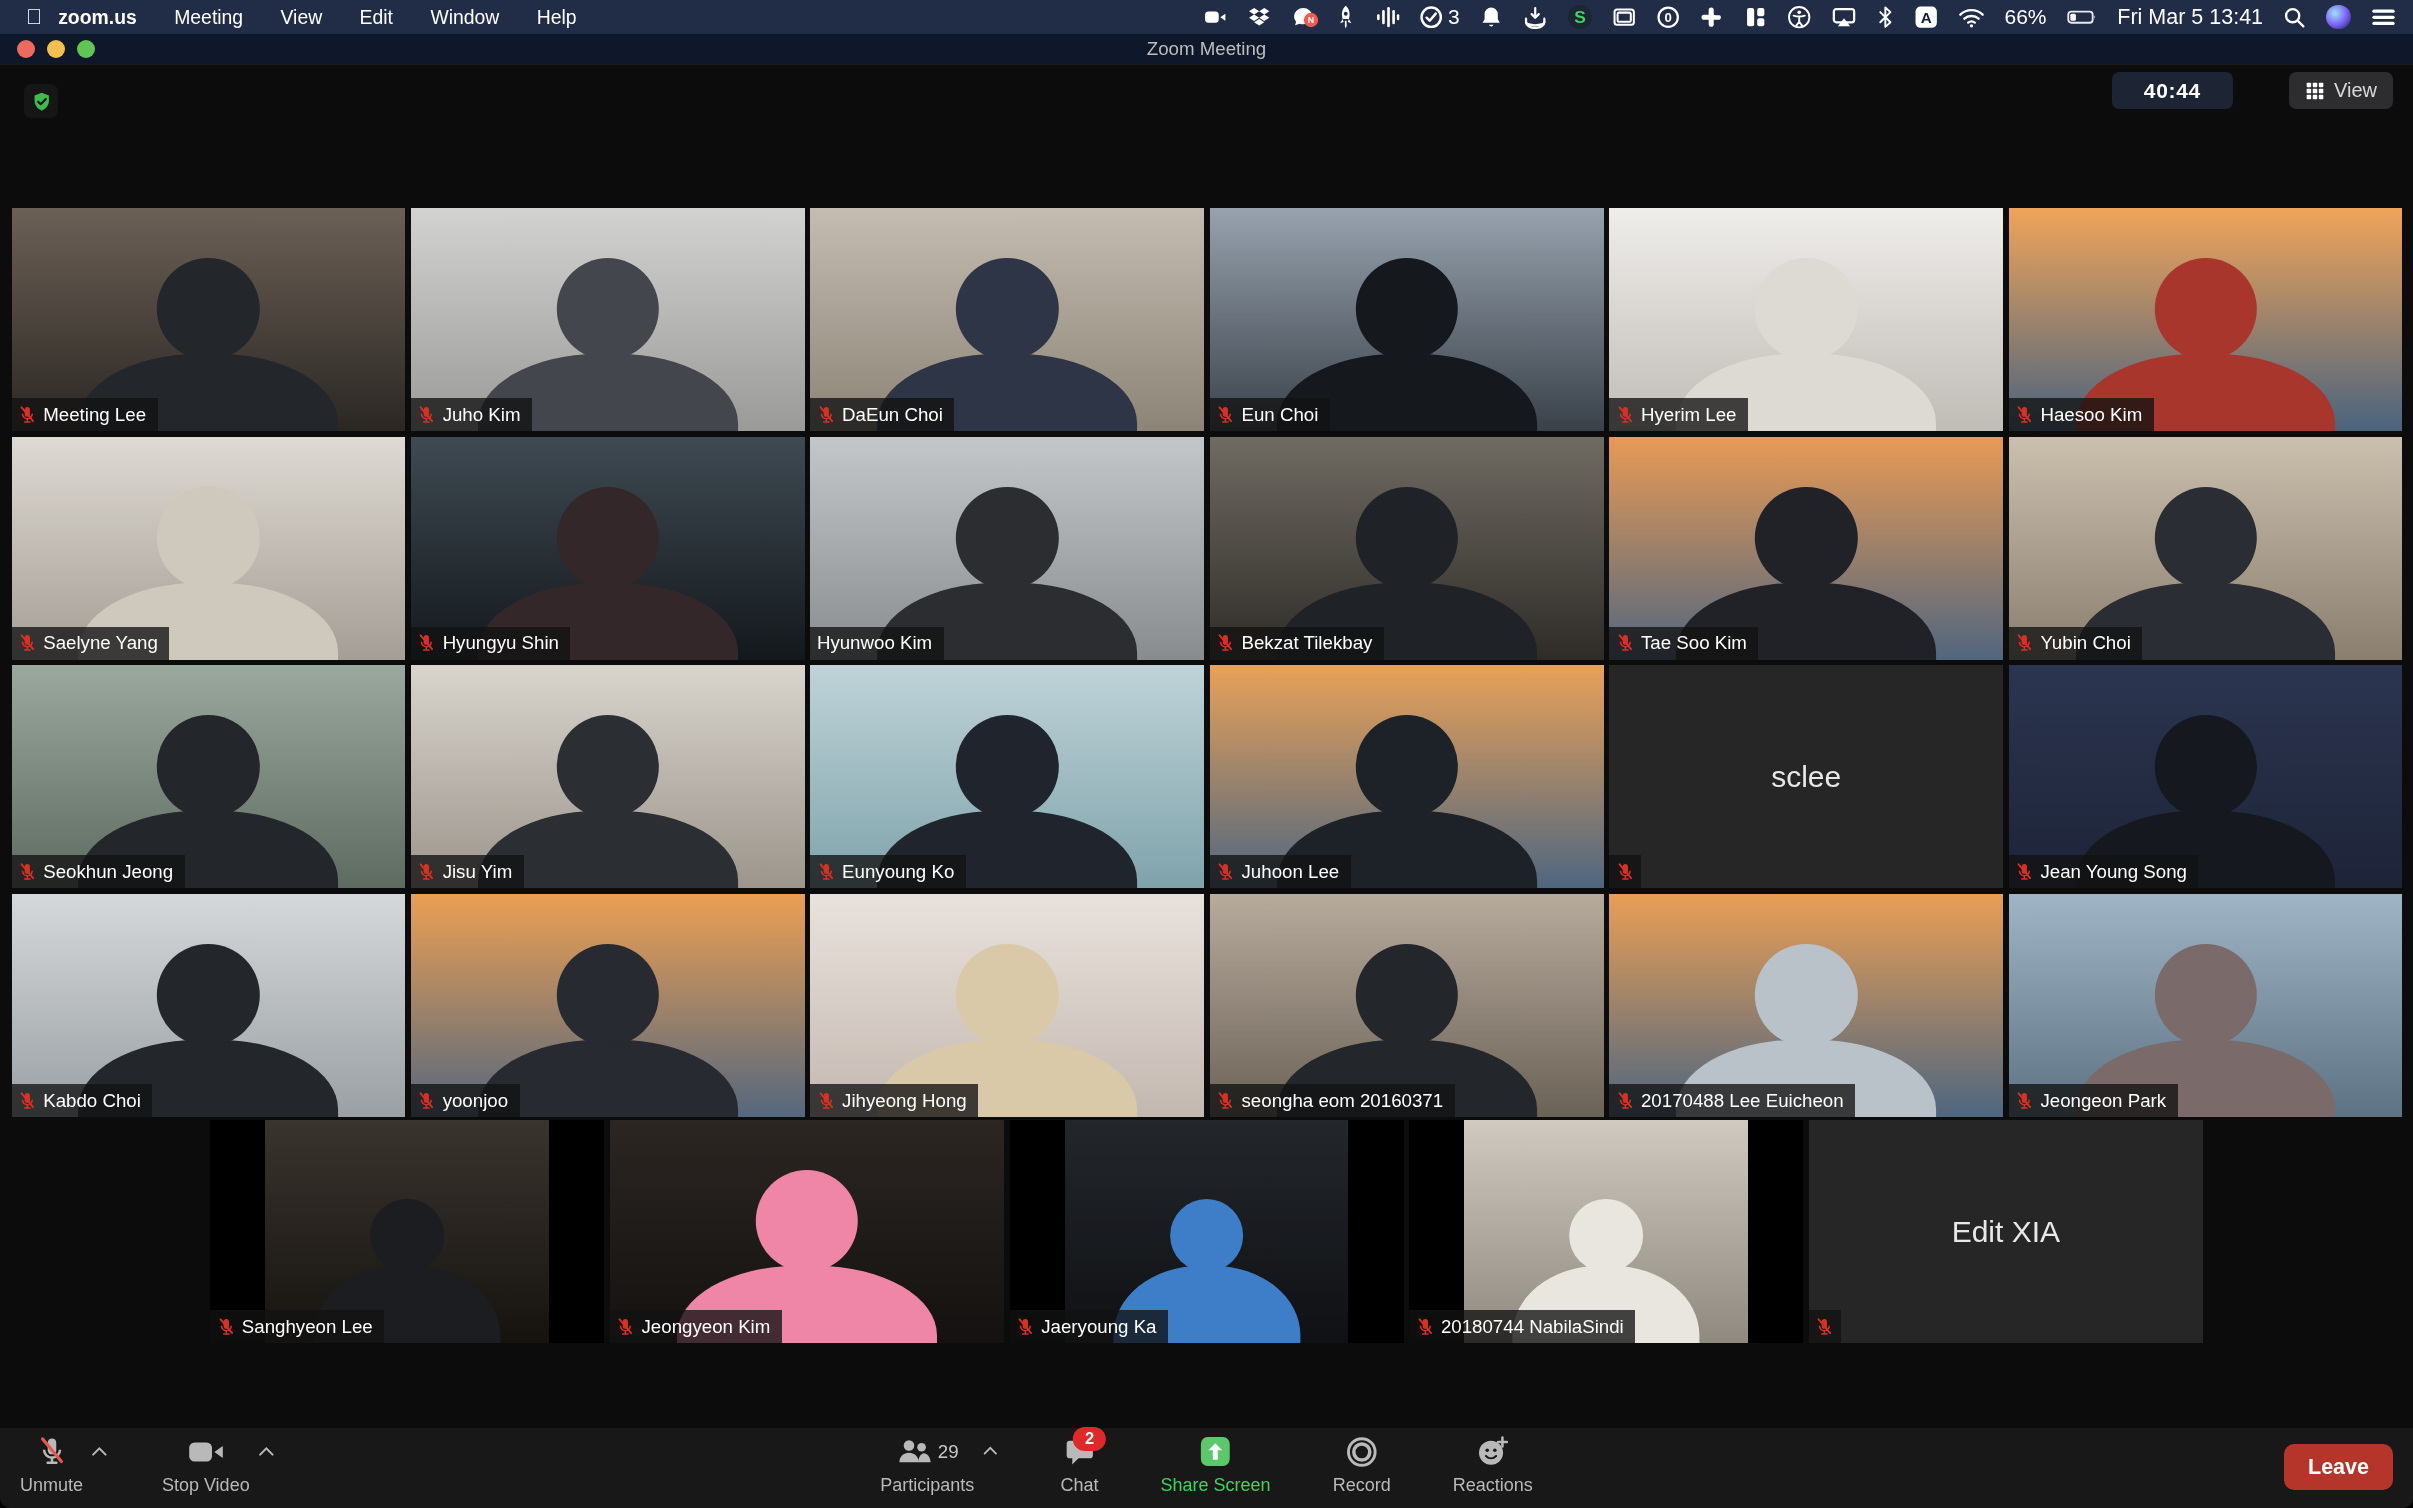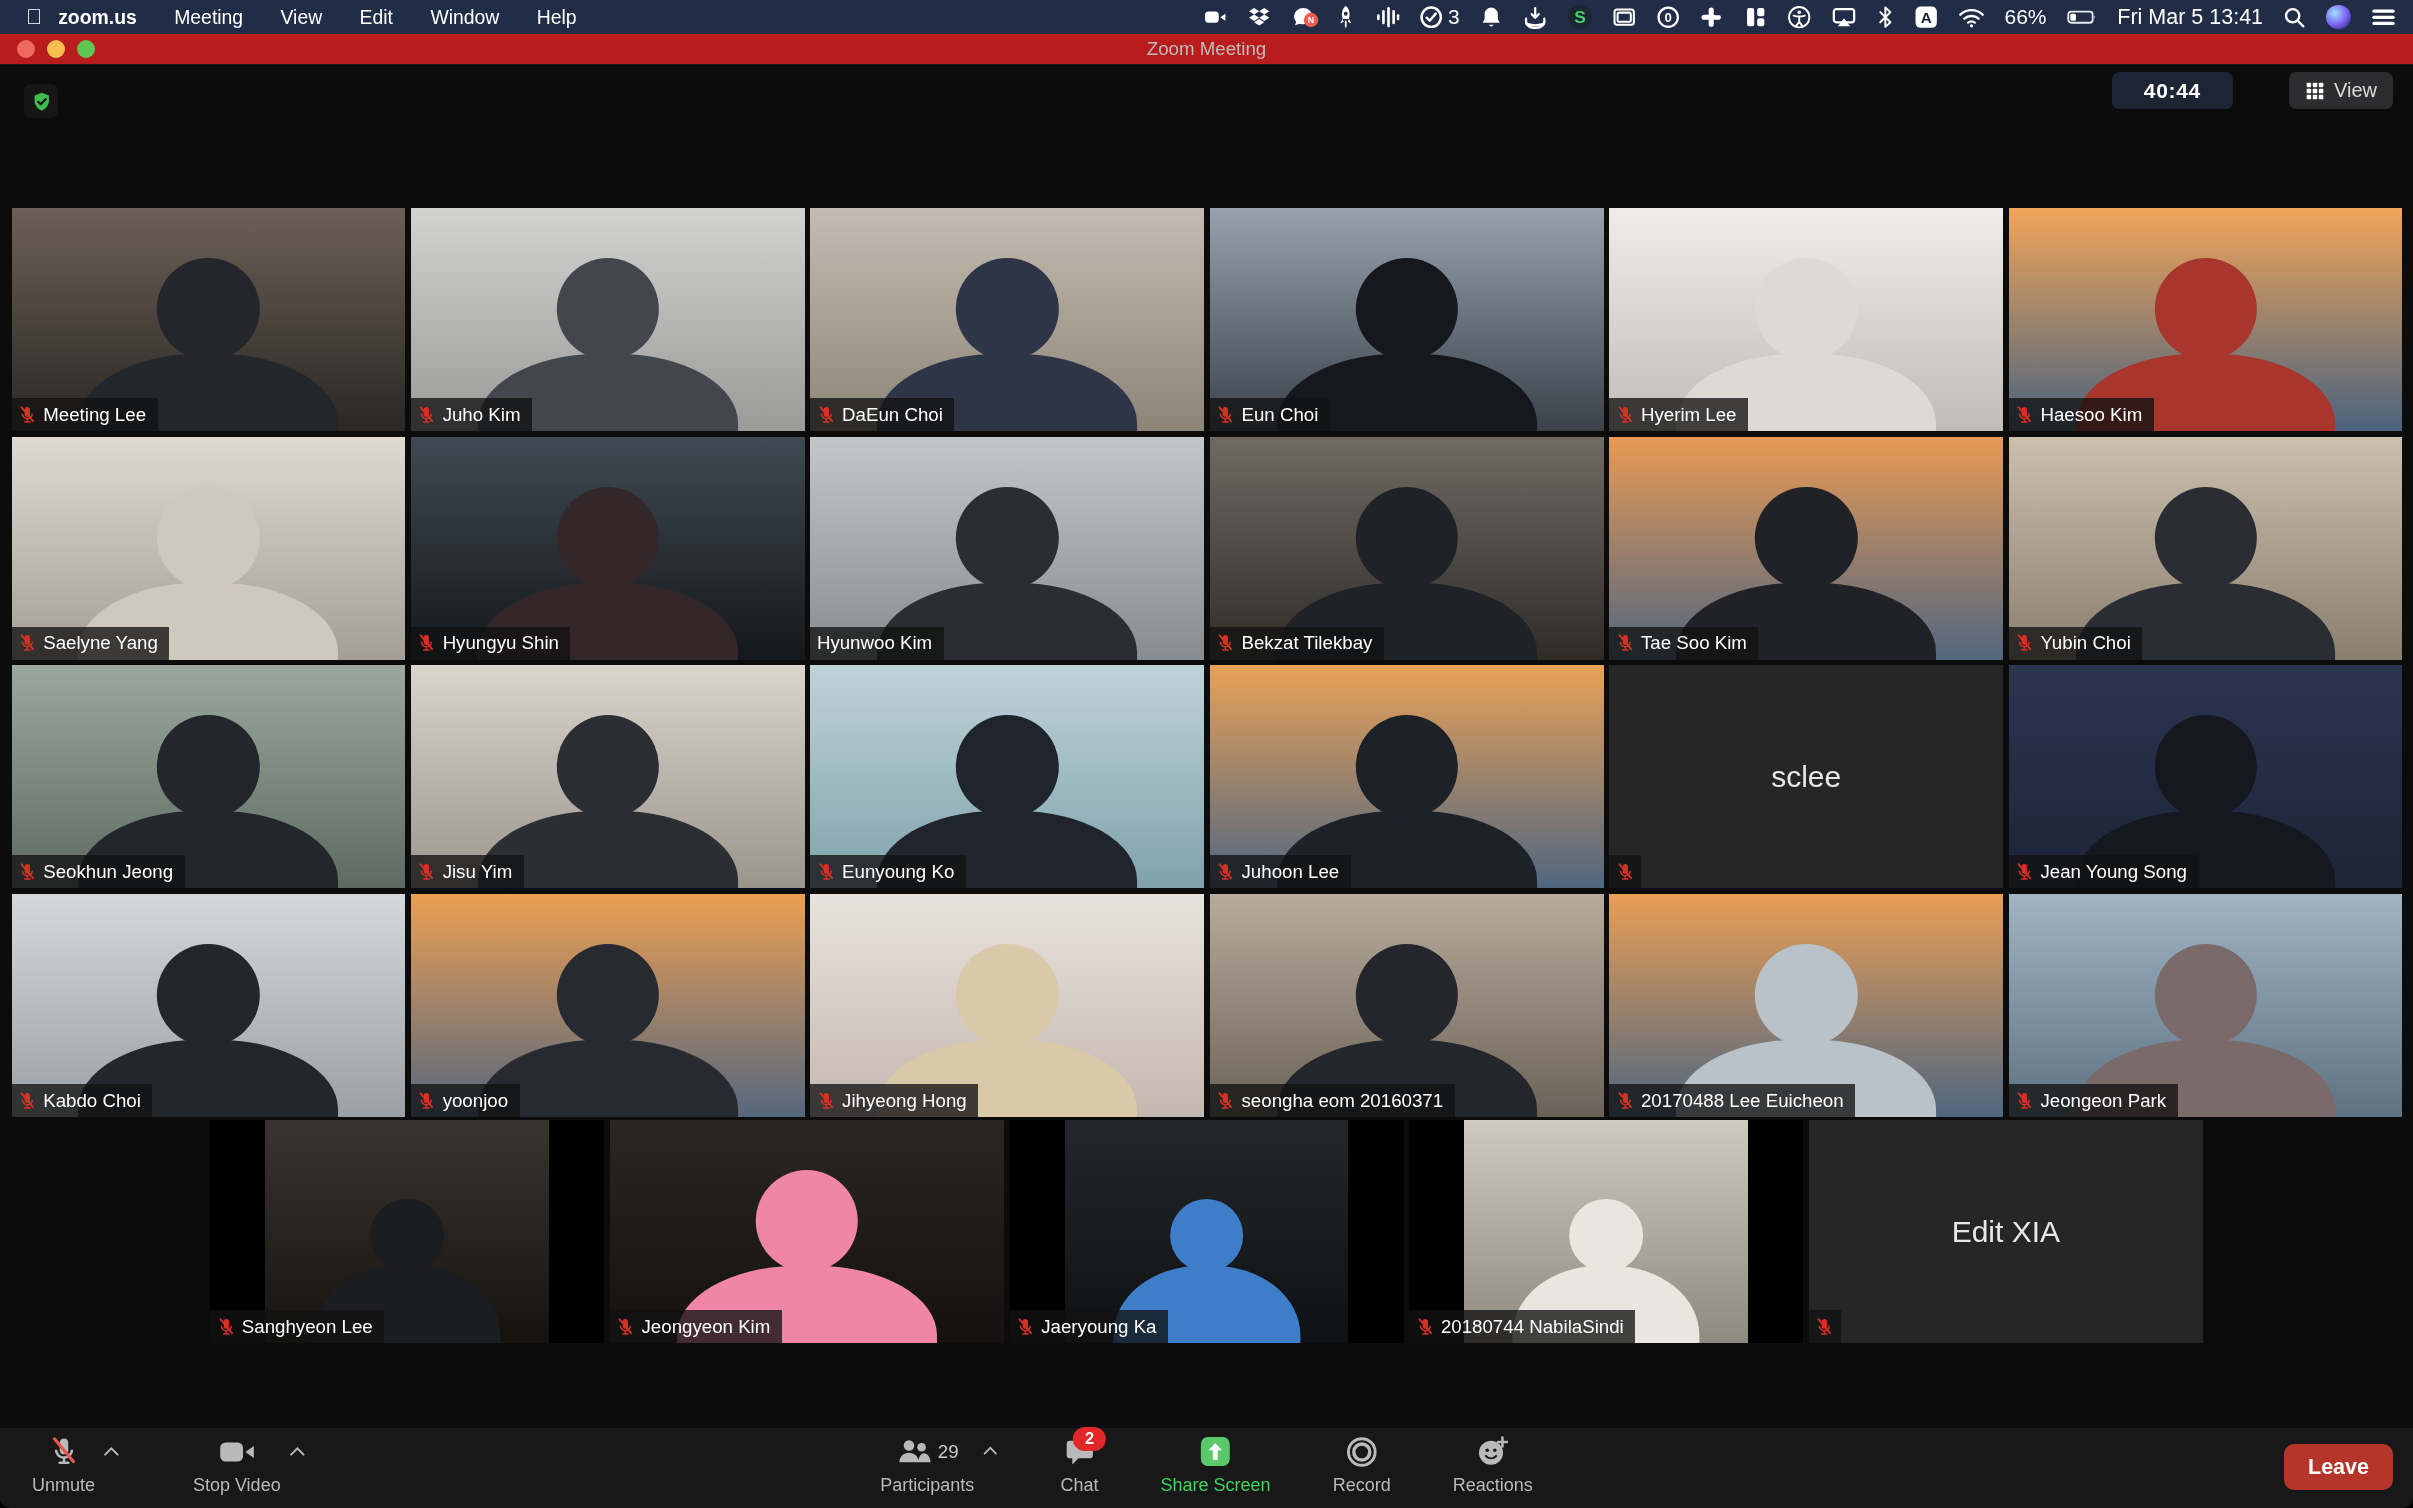--- a/index.html
+++ b/index.html
@@ -8,21 +8,21 @@
   #menubar{position:absolute;left:0;top:0;width:2413px;height:34px;background:#212c47;display:flex;align-items:center;color:#fff;}
   #menubar .apple{font-size:21.5px;margin:0 10px 0 26px;}
   .menu-item{font-size:19.4px;color:#fff;margin:0 18.7px;white-space:nowrap;}
   .menu-item.app{font-weight:bold;margin-left:6px;}
   #menu-right{margin-left:auto;display:flex;align-items:center;gap:19.4px;padding-right:16px;}
   .si{display:flex;align-items:center;gap:4.3px;color:#fff;}
   .si svg{display:block;}
   .sitext{font-size:21px;color:#fff;}
   .clock{font-size:21.5px;color:#fff;white-space:nowrap;}
   
-  #titlebar{position:absolute;left:0;top:34px;width:2413px;height:30px;background:#b91c1c;border-bottom:0.7px solid #1c1c1c;display:flex;align-items:center;}
+  #titlebar{position:absolute;left:0;top:34px;width:2413px;height:30px;background:#0f172a;border-bottom:0.7px solid #1c1c1c;display:flex;align-items:center;}
   .lights{display:flex;gap:12.2px;margin-left:17px;}
   .light{width:18px;height:18px;border-radius:50%;}
   .l-red{background:#ec6a5e;}.l-yellow{background:#f5bf4f;}.l-green{background:#61c554;}
   #win-title{position:absolute;left:0;right:0;text-align:center;font-size:18.7px;color:#bdbdbd;pointer-events:none;}
   
   #stage{position:absolute;left:0;top:65px;width:2413px;height:1443px;background:#0c0c0c;border-radius:0 0 10px 10px;}
   #shield{position:absolute;left:24.4px;top:19.4px;width:34px;height:34px;background:#161616;border-radius:7.2px;display:flex;align-items:center;justify-content:center;}
   #timer-pill{position:absolute;right:180px;top:7.2px;height:37px;padding:0 32px;background:#1d2434;border-radius:7.2px;display:flex;align-items:center;color:#fff;font-size:21px;font-weight:bold;letter-spacing:0.7px;}
   #view-btn{position:absolute;right:20px;top:7.2px;height:37px;padding:0 16px;background:#2d2d2f;border-radius:7.2px;display:flex;align-items:center;gap:8.6px;color:#d9d9d9;font-size:20px;}
   
@@ -38,21 +38,21 @@
   .person .torso{position:absolute;left:50%;transform:translateX(-50%);bottom:0;width:66%;height:48%;border-radius:46% 46% 0 0/90% 90% 0 0;}
   .nameplate{position:absolute;left:0;bottom:0;height:33px;display:flex;align-items:center;gap:6.5px;background:rgba(18,18,18,.78);padding:0 11.5px 0 6.5px;color:#fff;font-size:18.7px;white-space:nowrap;}
   .nameplate.mic-only{padding:0 6.5px;}
   .bigname{position:absolute;inset:0;display:flex;align-items:center;justify-content:center;color:#e8e8e8;font-size:30px;}
   
   #toolbar{position:absolute;left:0;bottom:0;width:2413px;height:80px;background:#181818;border-radius:0 0 10px 10px;}
   .tgroup{display:flex;align-items:flex-start;}
   .tbtn{display:flex;flex-direction:column;align-items:center;gap:6.5px;color:#b9b9b9;font-size:18px;cursor:default;}
   .tbtn .ic{height:33px;display:flex;align-items:center;justify-content:center;position:relative;}
   .caret{margin:10px 0 0 7.2px;}
-  #tb-left{position:absolute;left:32px;top:7.2px;display:flex;gap:72px;}
+  #tb-left{position:absolute;left:20px;top:7.2px;display:flex;gap:53px;}
   #tb-center{position:absolute;left:50%;top:7.2px;transform:translateX(-50%);display:flex;gap:62px;align-items:flex-start;}
   #leave-btn{position:absolute;right:20px;top:16px;width:109px;height:46px;background:#b5352b;border-radius:10px;color:#fff;font-size:21.5px;font-weight:bold;display:flex;align-items:center;justify-content:center;}
   .badge{position:absolute;top:-8.6px;right:-11.5px;min-width:24.4px;height:24.4px;border-radius:12.2px;background:#e02828;color:#fff;font-size:16.5px;font-weight:bold;display:flex;align-items:center;justify-content:center;padding:0 4.3px;}
   .share-label{color:#3ed35f;}
   .pcount{font-size:18.7px;color:#c9c9c9;margin-left:5.7px;}
 </style>
 </head>
 <body>
 
 <div id="menubar">

